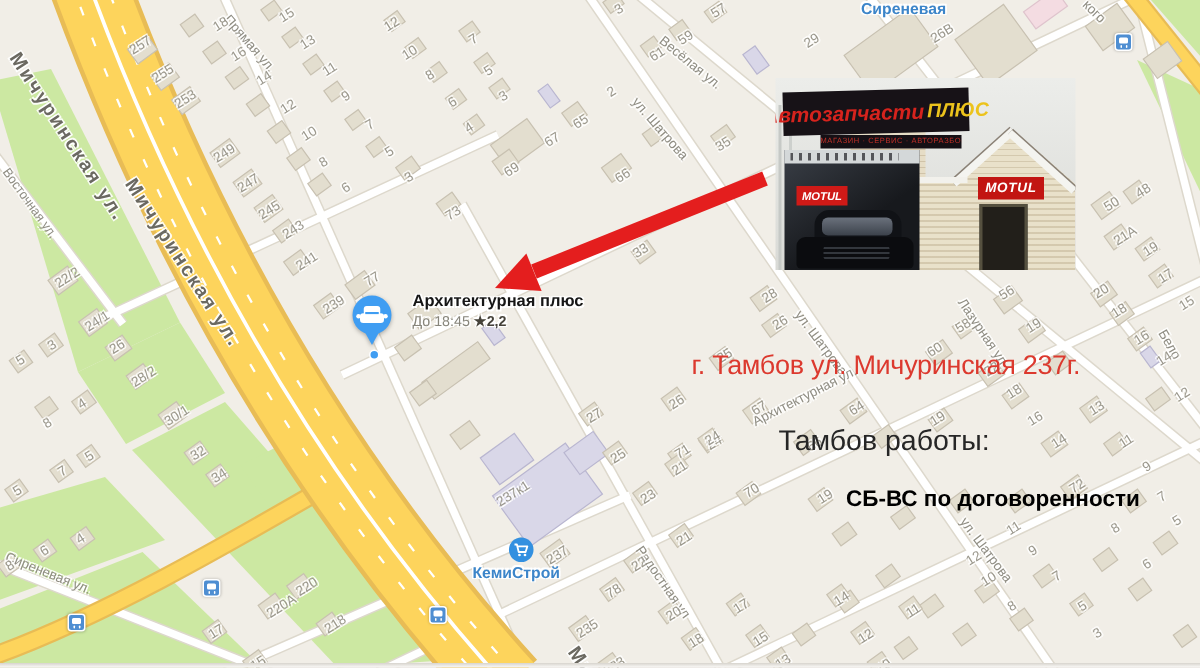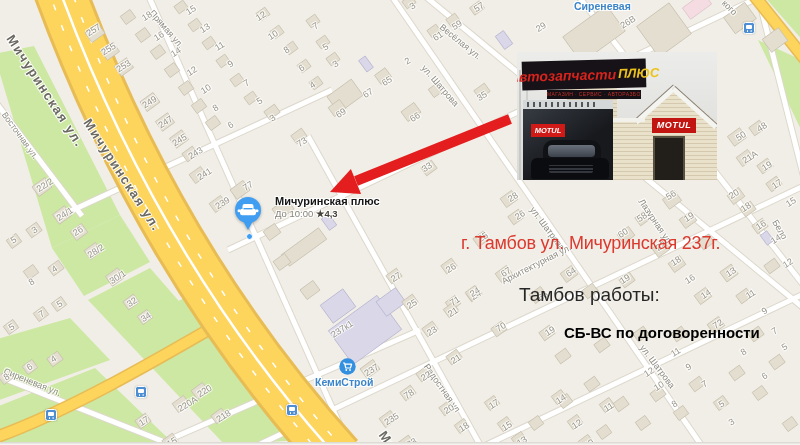--- a/index.html
+++ b/index.html
@@ -484,24 +484,24 @@
       <rect x="9.5" y="8" width="11" height="6" rx="2" fill="#fff"></rect>
       <rect x="7" y="12.8" width="16" height="6.5" rx="2.2" fill="#fff"></rect>
       <rect x="10.5" y="12" width="9" height="1.4" fill="#3f9df2"></rect>
       <circle cx="6" cy="14.8" r="1.5" fill="#fff"></circle>
         <circle cx="24" cy="14.8" r="1.5" fill="#fff"></circle>
     </svg>
   </div>
   <div class="pin-dot"></div>
 
   <div class="pin-label">
-    <div class="pin-title">Мичуринская плюс</div>
+    <div class="pin-title">Архитектурная плюс</div>
     <div class="pin-sub">
-      <span>До 10:00</span>
-      <span class="star">★</span><span class="rating">4,3</span>
+      <span>До 18:45</span>
+      <span class="star">★</span><span class="rating">2,2</span>
     </div>
   </div>
 
   <svg class="arrow" width="800" height="445" viewBox="0 0 800 445">
     <line x1="510" y1="119" x2="356" y2="181" stroke="#e41e1e" stroke-width="10"></line>
     <polygon points="330,192 350.9,169 361.1,194" fill="#e41e1e"></polygon>
   </svg>
 
   <div class="photo">
     <div class="ph-pole p1"></div>

